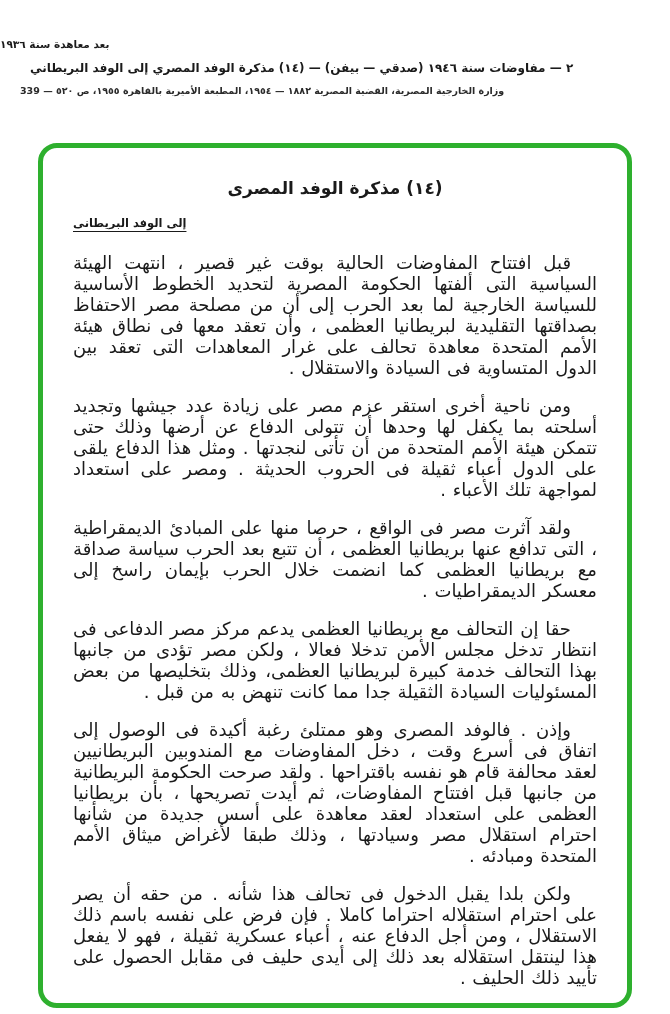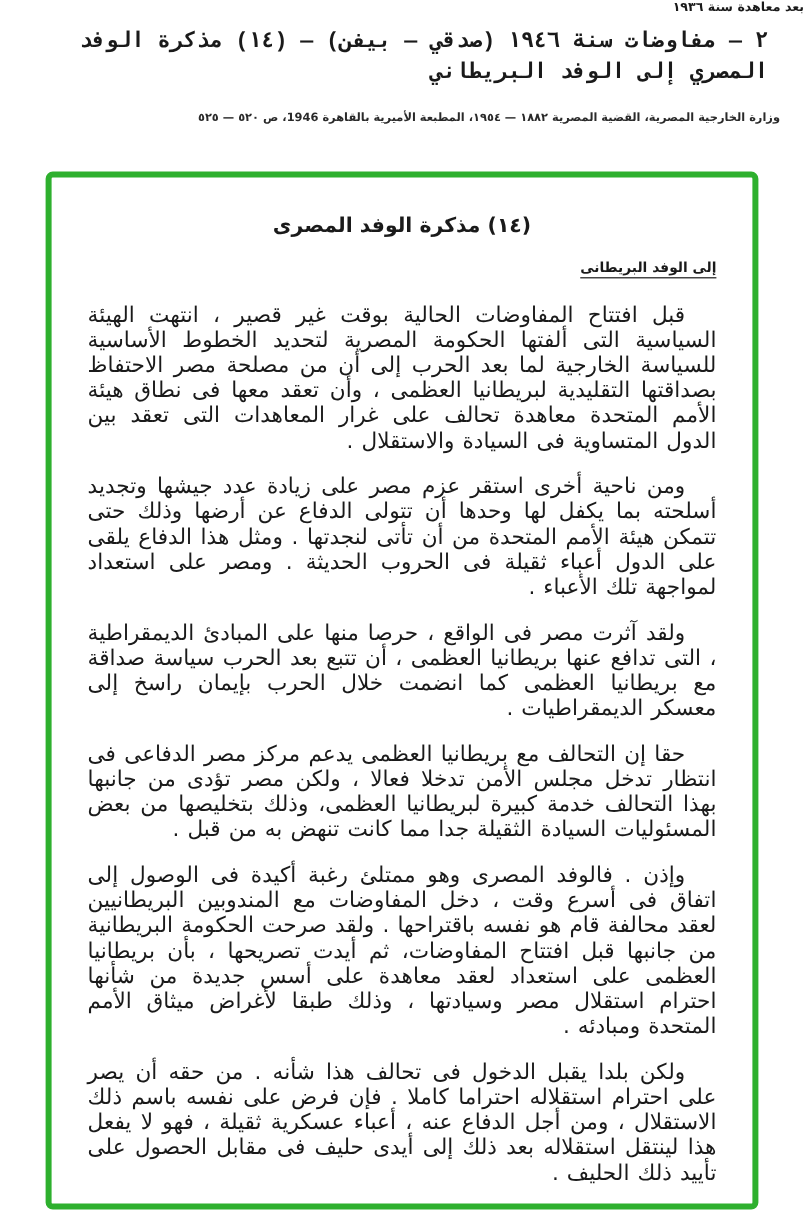--- a/index.html
+++ b/index.html
@@ -16,64 +16,64 @@
   .page {
     width: 670px;
     height: 1014px;
     position: relative;
     background: #ffffff;
     overflow: hidden;
   }
 
   
   .header {
-    text-align: right;
+    padding-top: 38px;
+    text-align: left;
   }
   .header-note {
     font-size: 10.5px;
     font-weight: bold;
     letter-spacing: 1px;
     margin-bottom: 10px;
   }
   .header-title {
-    font-size: 18px;
+    font-size: 12px;
     font-weight: bold;
     line-height: 1.45;
     padding: 0 30px;
-    margin-bottom: 19px;
-    font-family: Liberation Mono, monospace;
+    margin-bottom: 8px;
   }
   .header-source {
     font-size: 9.5px;
     font-weight: bold;
     color: #2a2a2a;
     padding: 0 20px;
   }
 
   
   .doc-frame {
     position: absolute;
     left: 38px;
     right: 38px;
     top: 143px;
     bottom: 6px;
     border: 5px solid #2eb02e;
-    border-radius: 6px;
+    border-radius: 19px;
     background: #ffffff;
     box-sizing: border-box;
     padding: 22px 30px 18px 30px;
   }
   .doc-title {
     text-align: center;
     font-size: 17px;
     font-weight: bold;
     margin: 8px 0 18px 0;
   }
   .doc-subtitle {
-    text-align: right;
+    text-align: left;
     font-size: 11.5px;
     font-weight: bold;
     text-decoration: underline;
     text-underline-offset: 4px;
     margin-bottom: 22px;
   }
   .doc-body p {
     font-size: 18px;
     line-height: 21px;
     text-align: justify;
@@ -83,21 +83,21 @@
   }
 </style>
 </head>
 <body>
 
 <div class="page">
 
   <div class="header">
     <div class="header-note">بعد معاهدة سنة ١٩٣٦</div>
     <div class="header-title">٢ — مفاوضات سنة ١٩٤٦ (صدقي — بيفن) — (١٤) مذكرة الوفد المصري إلى الوفد البريطاني</div>
-    <div class="header-source">وزارة الخارجية المصرية، القضية المصرية ١٨٨٢ — ١٩٥٤، المطبعة الأميرية بالقاهرة 1946، ص ٥٢٠ — ٥٢٥</div>
+    <div class="header-source">وزارة الخارجية المصرية، القضية المصرية ١٨٨٢ — ١٩٥٤، المطبعة الأميرية بالقاهرة ١٩٥٥، ص ٥٢٠ — 339</div>
   </div>
 
   <div class="doc-frame">
     <div class="doc-title">(١٤) مذكرة الوفد المصرى</div>
     <div class="doc-subtitle">إلى الوفد البريطانى</div>
 
     <div class="doc-body">
       <p>قبل افتتاح المفاوضات الحالية بوقت غير قصير ، انتهت الهيئة السياسية التى ألفتها الحكومة المصرية لتحديد الخطوط الأساسية للسياسة الخارجية لما بعد الحرب إلى أن من مصلحة مصر الاحتفاظ بصداقتها التقليدية لبريطانيا العظمى ، وأن تعقد معها فى نطاق هيئة الأمم المتحدة معاهدة تحالف على غرار المعاهدات التى تعقد بين الدول المتساوية فى السيادة والاستقلال .</p>
       <p>ومن ناحية أخرى استقر عزم مصر على زيادة عدد جيشها وتجديد أسلحته بما يكفل لها وحدها أن تتولى الدفاع عن أرضها وذلك حتى تتمكن هيئة الأمم المتحدة من أن تأتى لنجدتها . ومثل هذا الدفاع يلقى على الدول أعباء ثقيلة فى الحروب الحديثة . ومصر على استعداد لمواجهة تلك الأعباء .</p>
       <p>ولقد آثرت مصر فى الواقع ، حرصا منها على المبادئ الديمقراطية ، التى تدافع عنها بريطانيا العظمى ، أن تتبع بعد الحرب سياسة صداقة مع بريطانيا العظمى كما انضمت خلال الحرب بإيمان راسخ إلى معسكر الديمقراطيات .</p>

